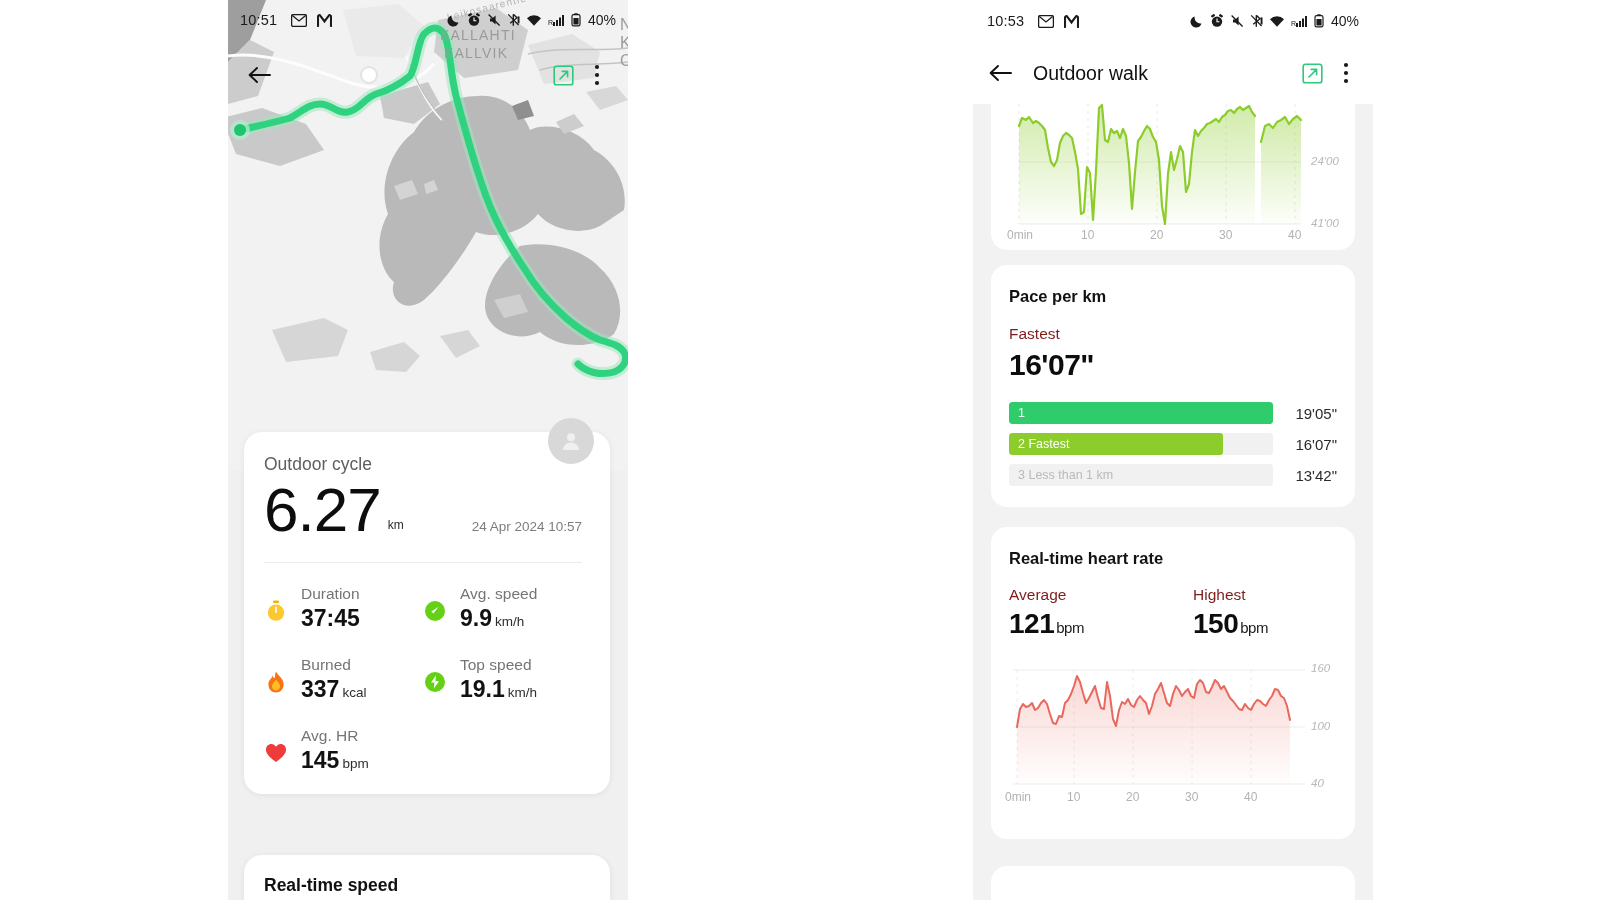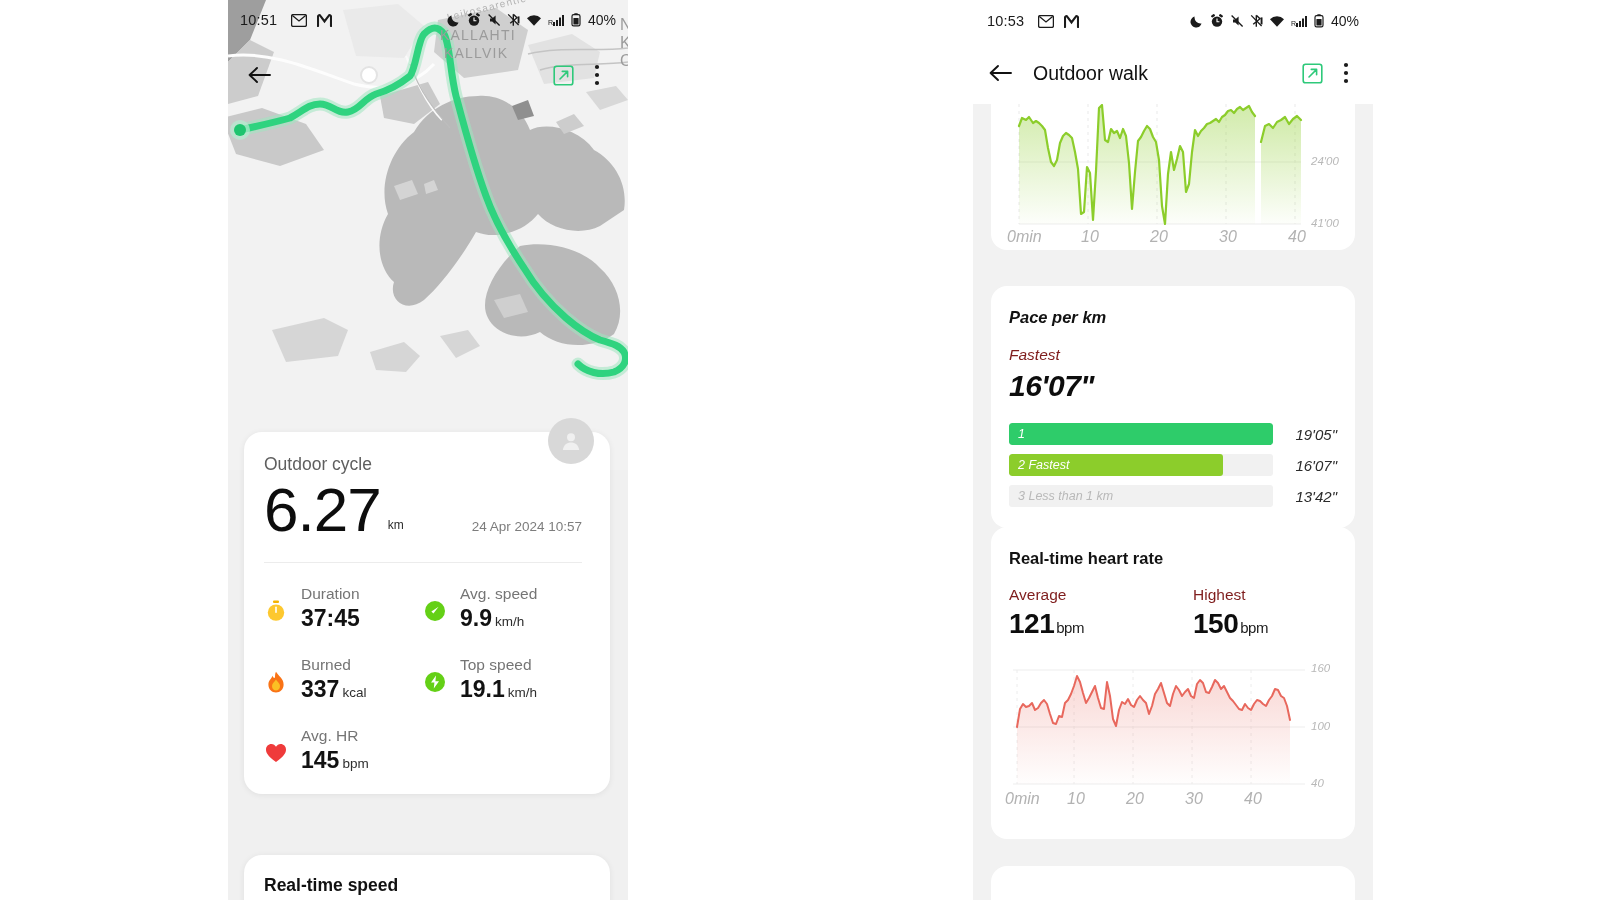--- a/index.html
+++ b/index.html
@@ -79,21 +79,21 @@
   .big-u { font-size:15px; font-weight:400; color:#1b1b1b; margin-left:2px; }
 
   .bar-row { display:flex; align-items:center; margin-bottom:9px; }
   .bar-track { position:relative; height:22px; border-radius:3px;
     background:#f1f1f1; flex:1; overflow:hidden; }
   .bar-fill { position:absolute; left:0; top:0; height:100%; border-radius:3px; }
   .bar-lab { position:absolute; left:9px; top:0; height:100%; display:flex;
     align-items:center; font-size:12.5px; }
   .bar-val { width:64px; text-align:right; font-size:15px; color:#2b2b2b; }
 
-  .axlab { position:absolute; font-size:16px; color:#b2b2b2;font-style:italic; }
+  .axlab { position:absolute; font-size:12px; color:#b2b2b2; }
   .ytick { position:absolute; font-size:11.5px; color:#b8b8b8;font-style:italic; }
 
   .hr-cols { display:flex; }
   .hr-col { width:164px; }
 </style>
 </head>
 <body>
 
 <div class="stage">
 
@@ -462,21 +462,21 @@
       </svg>
       <div class="ytick" style="left:320px; top:51px;">24'00</div>
       <div class="ytick" style="left:320px; top:113px;">41'00</div>
       <div class="axlab" style="left:16px; top:124px;">0min</div>
       <div class="axlab" style="left:90px; top:124px;">10</div>
       <div class="axlab" style="left:159px; top:124px;">20</div>
       <div class="axlab" style="left:228px; top:124px;">30</div>
       <div class="axlab" style="left:297px; top:124px;">40</div>
     </div>
 
-    <div class="card" style="top:286px; height:242px; padding:22px 18px 18px 18px;font-style:italic;">
+    <div class="card" style="top:265px; height:242px; padding:22px 18px 18px 18px;">
       <div class="card-ttl">Pace per km</div>
       <div class="sub-lab" style="margin-top:19px;">Fastest</div>
       <div class="big-val" style="margin-top:5px; font-size:30px;">16'07"</div>
 
       <div style="margin-top:20px;">
         <div class="bar-row">
           <div class="bar-track">
             <div class="bar-fill" style="width:100%; background:#2ecc6a;"></div>
             <div class="bar-lab" style="color:#ffffff;">1</div>
           </div>

